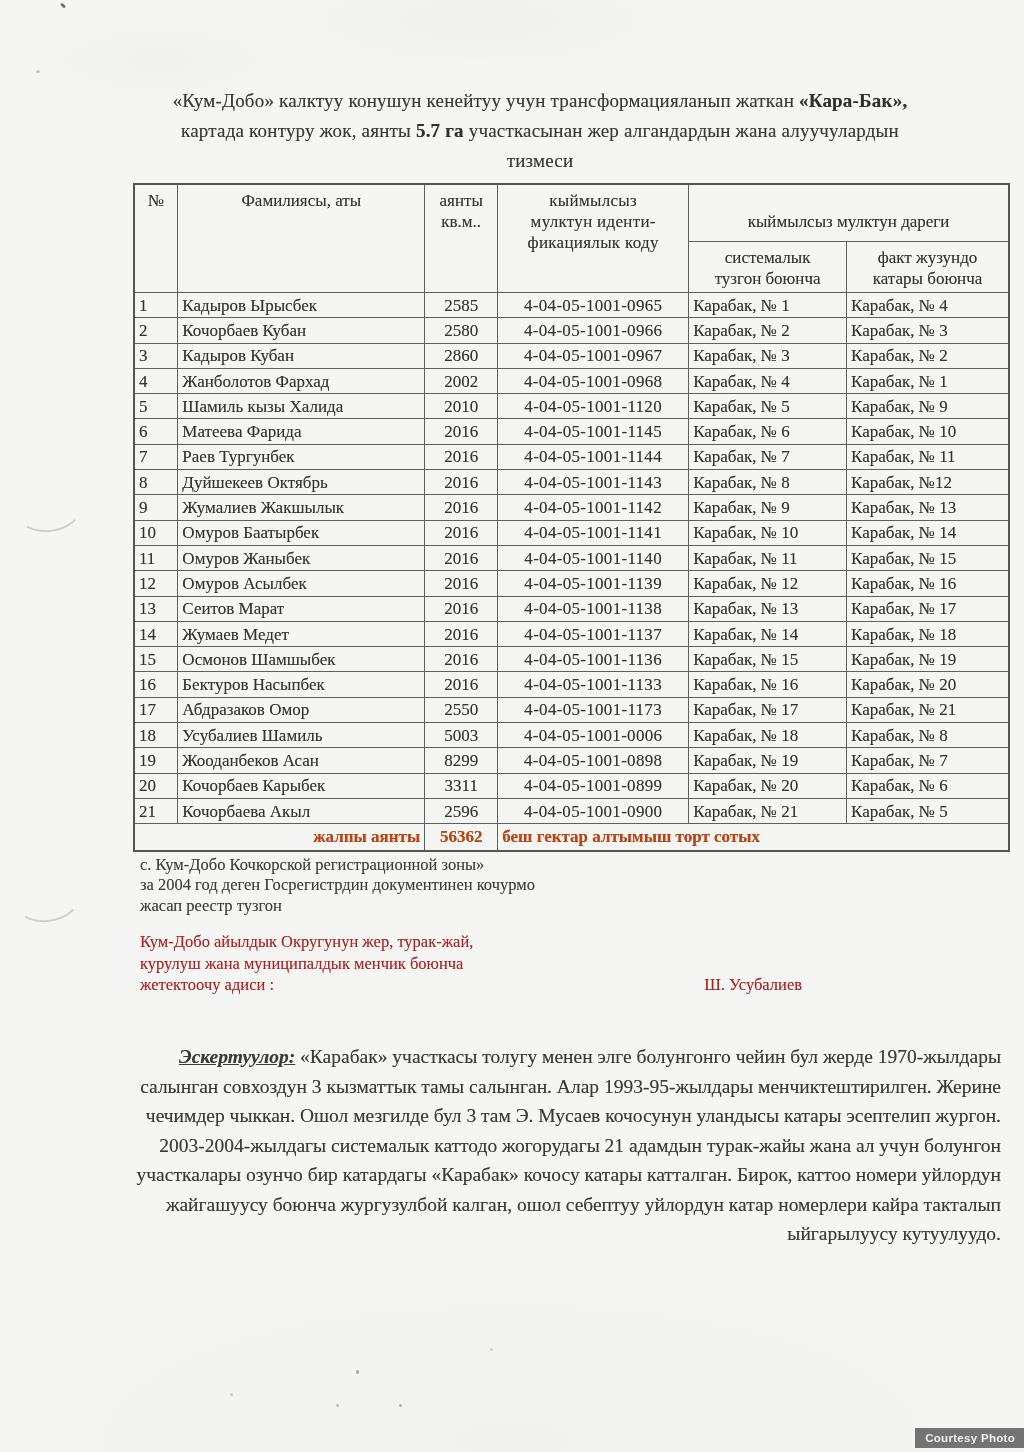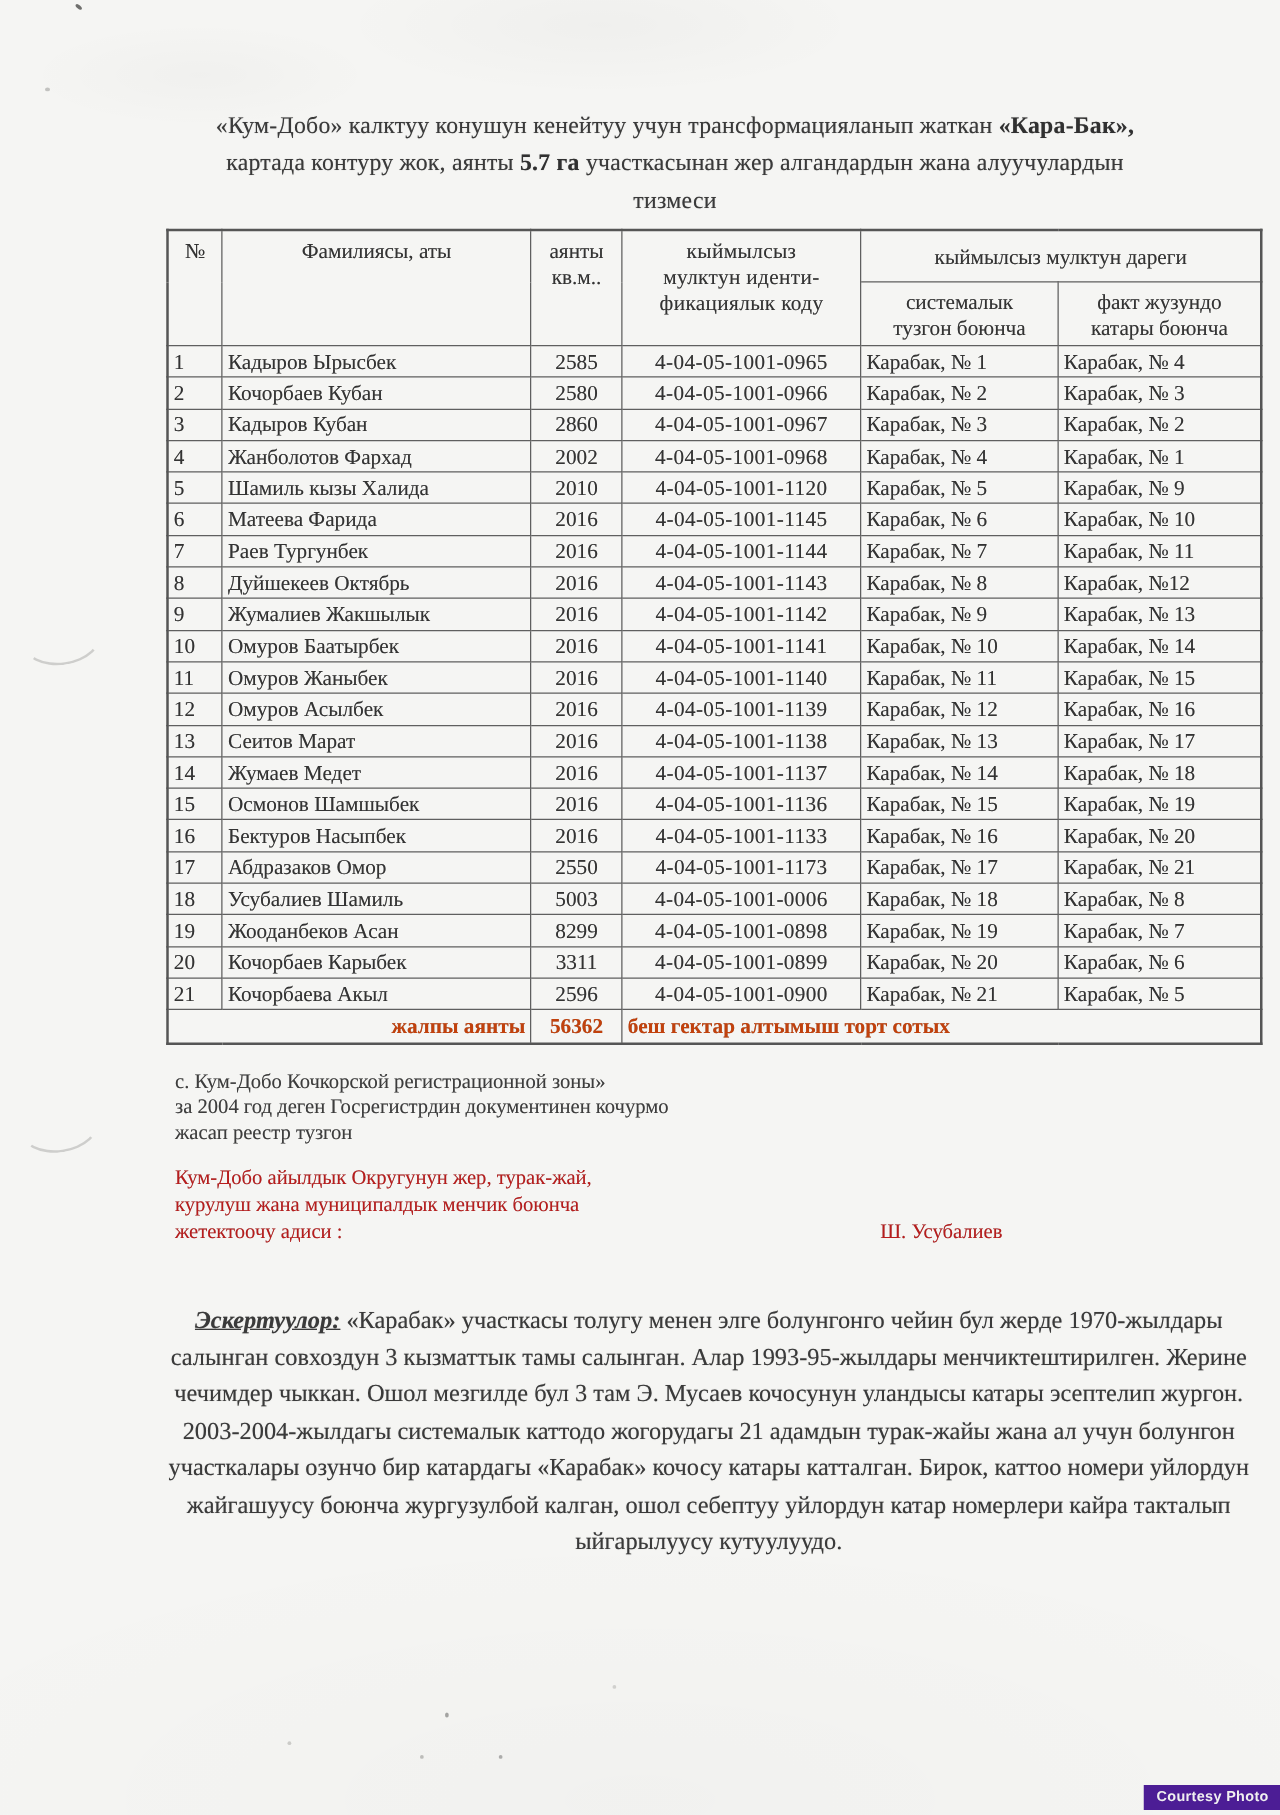--- a/index.html
+++ b/index.html
@@ -35,21 +35,21 @@
   }
   .reg-table td,.reg-table th{
     border:1.6px solid #5f5f5f;
     font-weight:normal;
     padding:0 4px;
     white-space:nowrap;
     overflow:hidden;
   }
   .reg-table{border:2px solid #555;}
   .reg-table thead th{text-align:center;line-height:21px;vertical-align:top;padding-top:5px;}
-  .reg-table thead .grp{vertical-align:middle;padding-top:0;}
+  .reg-table thead .grp{vertical-align:middle;padding-top:16px;}
   .reg-table thead .sub{vertical-align:middle;padding-top:2px;}
   .reg-table tbody td{height:24.3px;line-height:23px;}
   .c-n{width:36px;text-align:left;padding-left:7px;}
   .c-name{width:245px;text-align:left;padding-left:10px;}
   .c-area{width:66px;text-align:center;}
   .c-code{width:186px;text-align:center;letter-spacing:.3px;}
   .c-sys{width:153px;text-align:left;padding-left:11px;}
   .c-fact{width:157px;text-align:left;padding-left:11px;}
   .total-row td{height:26px;font-weight:bold;color:#c2410c;}
   .total-label{text-align:right;padding-right:10px;}
@@ -64,28 +64,28 @@
   .sig-block{
     position:absolute;left:140px;top:931px;width:662px;
     font-size:16.5px;line-height:21.5px;color:#b91c1c;
     text-shadow:0 0 .5px rgba(70,70,70,.4);
   }
   .sig-line3{display:flex;justify-content:space-between;}
   
   .notes{
     position:absolute;left:133px;top:1042px;width:868px;
     font-size:19.5px;line-height:29.5px;color:#3a3a3a;
-    text-align:center;
+    text-align:right;
     text-shadow:0 0 .6px rgba(60,60,60,.5);
   }
   .notes-label{font-weight:bold;font-style:italic;text-decoration:underline;}
   
   .watermark{
     position:absolute;right:0;bottom:4px;
-    background:#4c1d95;color:#f0f0f0;
+    background:#737373;color:#f0f0f0;
     font-family:"Liberation Sans", sans-serif;
     font-size:11.5px;font-weight:bold;
     padding:4px 9px 4px 10px;letter-spacing:.3px;
   }
   
   .arc{
     position:absolute;width:62px;height:42px;
     border:2px solid rgba(160,160,158,.45);
     border-top-color:transparent;border-right-color:transparent;border-left-color:transparent;
     border-radius:50%;

